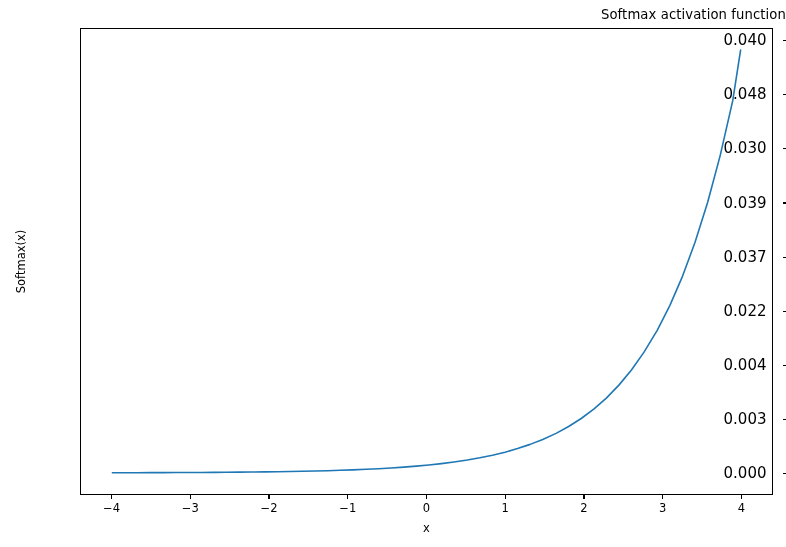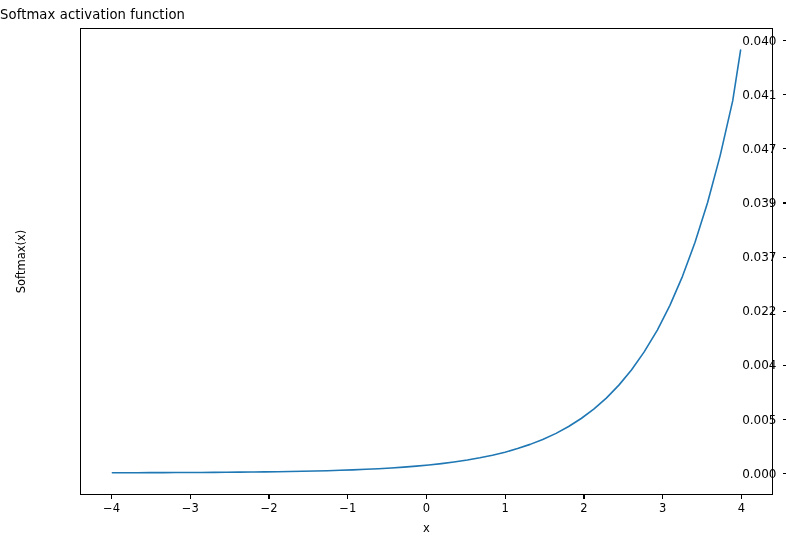--- a/index.html
+++ b/index.html
@@ -17,21 +17,21 @@
     position: relative;
     width: 786px;
     height: 547px;
     background: #ffffff;
   }
   #chart-title {
     position: absolute;
     left: 0;
     top: 7px;
     width: 786px;
-    text-align: left;
+    text-align: right;
     font-size: 13.2px;
     color: #000000;
     letter-spacing: 0.1px;
   }
   
   #axes {
     position: absolute;
     left: 80px;
     top: 28px;
     width: 693px;
@@ -56,23 +56,23 @@
     align-items: center;
     justify-content: flex-end;
   }
   .ytick-mark {
     width: 3.5px;
     height: 1.1px;
     background: #000000;
     flex: none;
   }
   .ytick-label {
-    font-size: 12px;
-    color: #000000;
-    margin-right: 6px;
+    font-size: 15px;
+    color: #000000;
+    margin-right: 16px;
     white-space: nowrap;
     line-height: 1;
   }
   .xtick-col {
     position: absolute;
     top: 0;
     width: 0;
     display: flex;
     flex-direction: column;
     align-items: center;
@@ -127,45 +127,45 @@
       <polyline id="data-line" fill="none" stroke="#1f77b4" stroke-width="1.6" stroke-linejoin="round" stroke-linecap="round" points="31.50,445.63 44.10,445.61 56.70,445.58 69.30,445.54 82.69,445.50 95.29,445.45 107.89,445.40 120.49,445.33 133.09,445.26 145.69,445.17 158.29,445.06 170.89,444.94 184.28,444.79 196.88,444.62 209.47,444.42 222.07,444.19 234.68,443.91 247.28,443.59 259.88,443.21 272.48,442.77 285.86,442.21 298.46,441.60 311.06,440.87 323.66,440.02 336.26,439.03 348.86,437.86 361.46,436.49 374.06,434.89 387.45,432.89 400.05,430.66 412.65,428.05 425.25,424.98 437.85,421.38 450.45,417.16 463.05,412.20 476.44,406.10 489.04,399.24 501.64,391.18 514.24,381.74 526.84,370.66 539.44,357.66 552.04,342.41 564.64,324.53 578.02,302.36 590.62,277.53 603.22,248.41 615.82,214.24 628.42,174.17 641.02,127.16 653.63,72.00 661.50,21.23"></polyline>
     </svg>
   </div>
 
   <div id="ytick-container">
       <div class="ytick-row" style="top: 473.773px; width: 80px;">
         <span class="ytick-label">0.000</span>
         <span class="ytick-mark"></span>
       </div>
       <div class="ytick-row" style="top: 419.622px; width: 80px;">
-        <span class="ytick-label">0.005</span>
+        <span class="ytick-label">0.003</span>
         <span class="ytick-mark"></span>
       </div>
       <div class="ytick-row" style="top: 365.47px; width: 80px;">
         <span class="ytick-label">0.004</span>
         <span class="ytick-mark"></span>
       </div>
       <div class="ytick-row" style="top: 311.319px; width: 80px;">
         <span class="ytick-label">0.022</span>
         <span class="ytick-mark"></span>
       </div>
       <div class="ytick-row" style="top: 257.168px; width: 80px;">
         <span class="ytick-label">0.037</span>
         <span class="ytick-mark"></span>
       </div>
       <div class="ytick-row" style="top: 203.017px; width: 80px;">
         <span class="ytick-label">0.039</span>
         <span class="ytick-mark"></span>
       </div>
       <div class="ytick-row" style="top: 148.865px; width: 80px;">
-        <span class="ytick-label">0.047</span>
+        <span class="ytick-label">0.030</span>
         <span class="ytick-mark"></span>
       </div>
       <div class="ytick-row" style="top: 94.7143px; width: 80px;">
-        <span class="ytick-label">0.041</span>
+        <span class="ytick-label">0.048</span>
         <span class="ytick-mark"></span>
       </div>
       <div class="ytick-row" style="top: 40.5631px; width: 80px;">
         <span class="ytick-label">0.040</span>
         <span class="ytick-mark"></span>
       </div>
     </div>
   <div id="xtick-container">
       <div class="xtick-col" style="left: 111.5px; top: 495px;">
         <div class="xtick-mark"></div>

